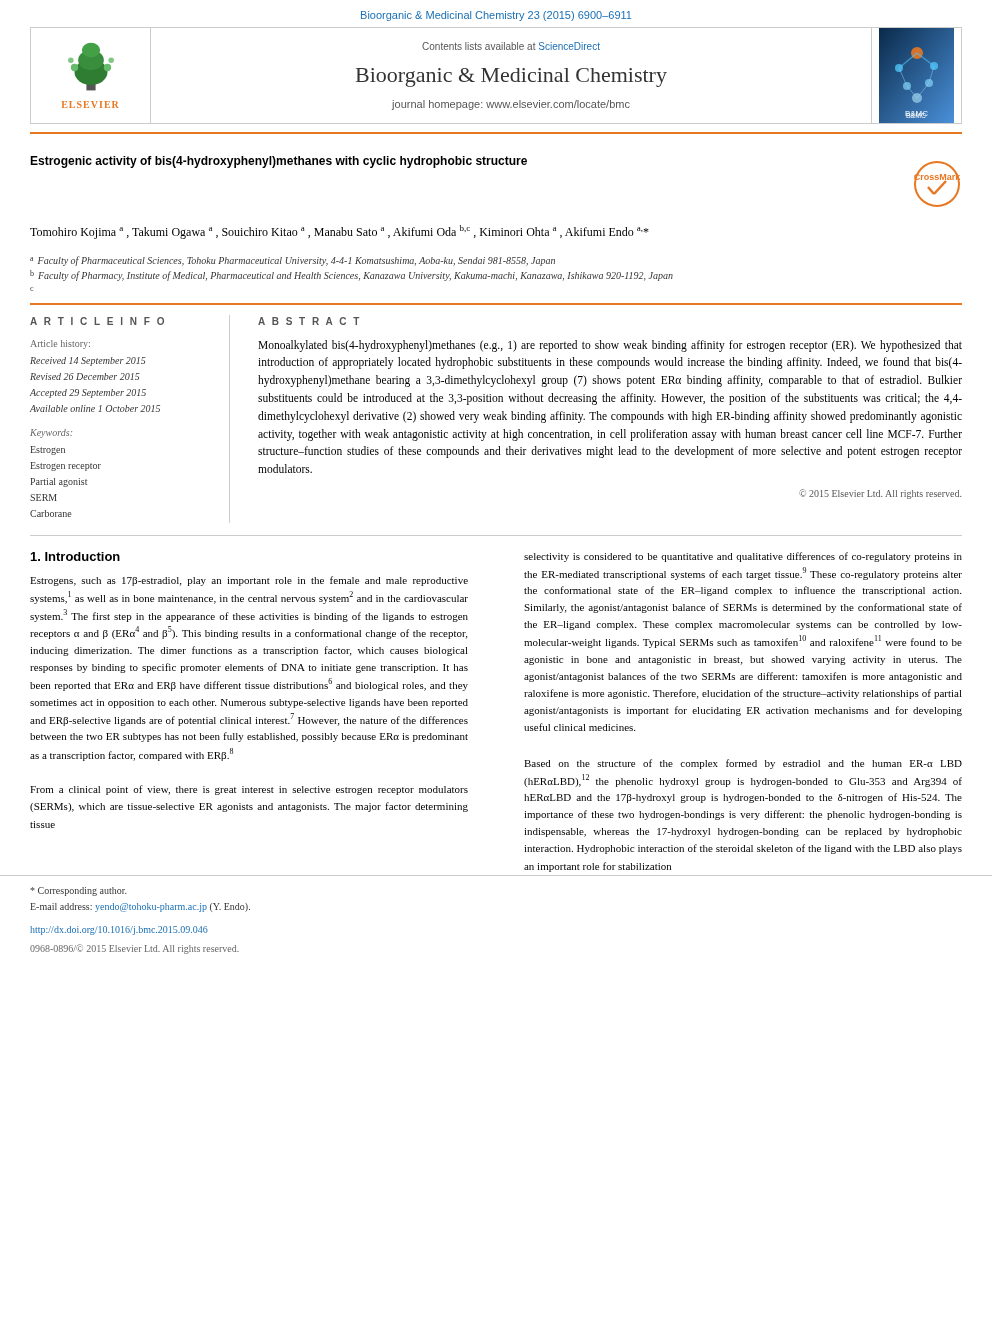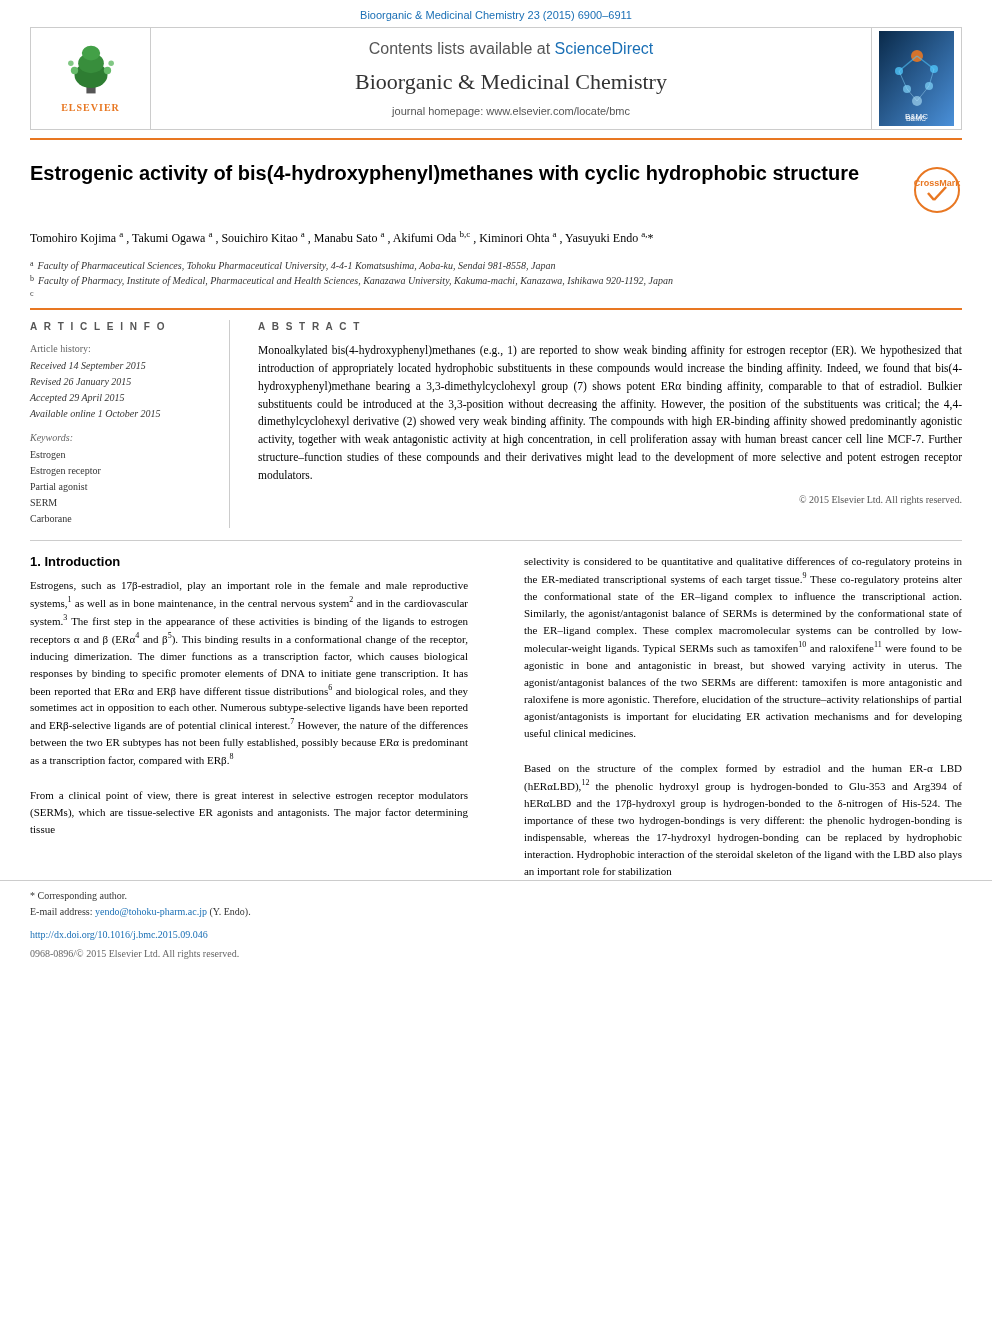--- a/index.html
+++ b/index.html
@@ -53,21 +53,21 @@
     }
     .header-center {
       flex: 1;
       text-align: center;
       padding: 10px 20px;
       display: flex;
       flex-direction: column;
       justify-content: center;
     }
     .science-direct-link {
-      font-size: 16px;
+      font-size: 10px;
       color: #555;
       font-family: Arial, sans-serif;
       margin-bottom: 4px;
     }
     .science-direct-link a {
       color: #1a6fb5;
       text-decoration: none;
     }
     .journal-title-main {
       font-size: 22px;
@@ -112,21 +112,21 @@
       border-top: 2px solid #e87722;
       margin: 8px 30px;
     }
     .article-title-section {
       padding: 12px 30px 8px 30px;
       display: flex;
       align-items: flex-start;
       justify-content: space-between;
     }
     .article-title {
-      font-size: 20px;
+      font-size: 12px;
       font-weight: bold;
       font-family: Arial, Helvetica, sans-serif;
       color: #000;
       line-height: 1.3;
       flex: 1;
       padding-right: 15px;
     }
     .authors-section {
       padding: 4px 30px 6px 30px;
       font-size: 12px;
@@ -346,21 +346,21 @@
   </div>
 </div>
 
 <div class="authors-section">
   <span>Tomohiro Kojima </span><sup class="author-sup">a</sup>
   <span>, Takumi Ogawa </span><sup class="author-sup">a</sup>
   <span>, Souichiro Kitao </span><sup class="author-sup">a</sup>
   <span>, Manabu Sato </span><sup class="author-sup">a</sup>
   <span>, Akifumi Oda </span><sup class="author-sup">b,c</sup>
   <span>, Kiminori Ohta </span><sup class="author-sup">a</sup>
-  <span>, Yasuyuki Endo </span><sup class="author-sup">a,</sup><span>*</span>
+  <span>, Akifumi Endo </span><sup class="author-sup">a,</sup><span>*</span>
 </div>
 
 <div class="affiliations-section">
   <div class="affil-line">
     <span class="affil-sup">a</span>
     <span>Faculty of Pharmaceutical Sciences, Tohoku Pharmaceutical University, 4-4-1 Komatsushima, Aoba-ku, Sendai 981-8558, Japan</span>
   </div>
   <div class="affil-line">
     <span class="affil-sup">b</span>
     <span>Faculty of Pharmacy, Institute of Medical, Pharmaceutical and Health Sciences, Kanazawa University, Kakuma-machi, Kanazawa, Ishikawa 920-1192, Japan</span>
@@ -368,22 +368,22 @@
   <div class="affil-line">
     <span class="affil-sup">c</span>
   </div>
 </div>
 
 <div class="two-column-section">
   <div class="article-info-col">
     <div class="col-header">A R T I C L E   I N F O</div>
     <div class="article-history-label">Article history:</div>
     <div class="history-item">Received 14 September 2015</div>
-    <div class="history-item">Revised 26 January 2015</div>
-    <div class="history-item">Accepted 29 April 2015</div>
+    <div class="history-item">Revised 26 December 2015</div>
+    <div class="history-item">Accepted 29 September 2015</div>
     <div class="history-item">Available online 1 October 2015</div>
     <div class="keywords-section">
       <div class="keyword-label">Keywords:</div>
       <div class="keyword-item">Estrogen</div>
       <div class="keyword-item">Estrogen receptor</div>
       <div class="keyword-item">Partial agonist</div>
       <div class="keyword-item">SERM</div>
       <div class="keyword-item">Carborane</div>
     </div>
   </div>

